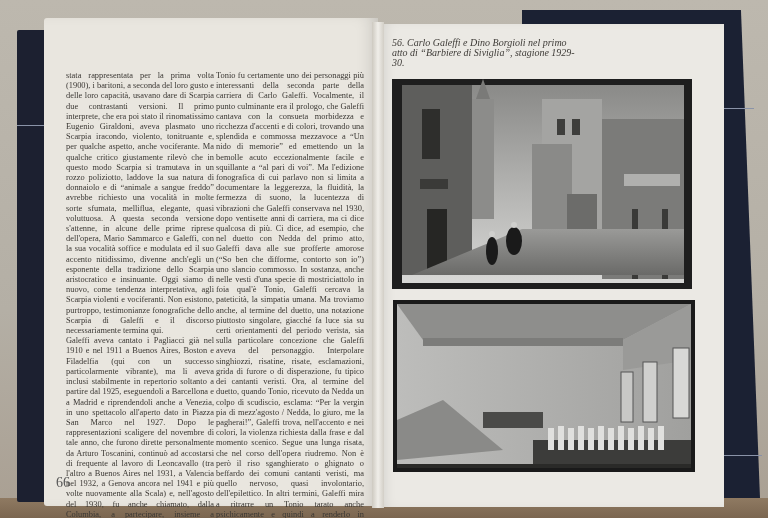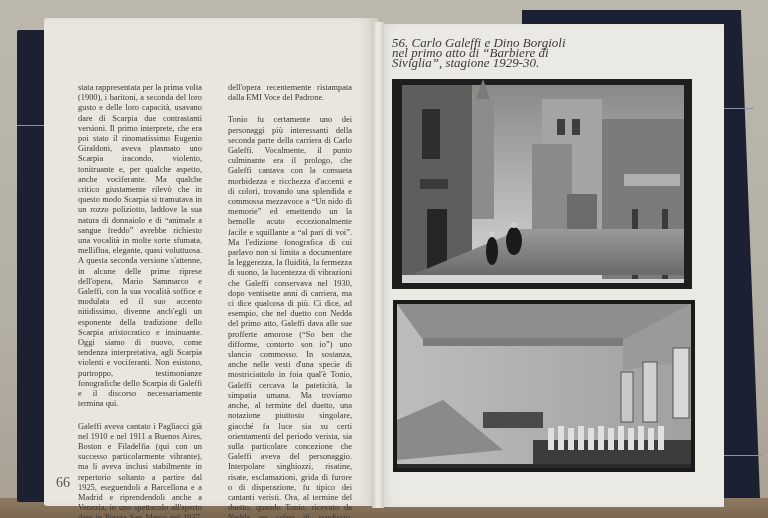--- a/index.html
+++ b/index.html
@@ -6,27 +6,27 @@
   body{width:768px;height:518px;overflow:hidden;background:#b7b2a8;position:relative;font-family:"Liberation Serif","DejaVu Serif",serif;}
   .bg-grain{position:absolute;inset:0;background:linear-gradient(180deg,#bdb8ae 0%,#b4afa5 60%,#a99f92 100%);}
   .bottom-shadow{position:absolute;left:0;right:0;bottom:0;height:20px;background:linear-gradient(180deg,#8f7a62,#7b6650);}
   .cover-left{position:absolute;left:17px;top:30px;width:40px;height:472px;background:#1c2030;border-radius:2px;}
   .cover-right{position:absolute;left:522px;top:10px;width:238px;height:488px;background:#1b2133;clip-path:polygon(0 0,92% 0,100% 100%,0 100%);}
   .cover-line{position:absolute;height:1px;background:#8a93a8;}
   .page-left{position:absolute;left:44px;top:18px;width:334px;height:488px;background:#e9e6df;box-shadow:inset -14px 0 18px -10px rgba(0,0,0,0.18);border-radius:3px 0 0 3px;}
   .page-right{position:absolute;left:378px;top:24px;width:346px;height:483px;background:#ebe9e4;box-shadow:inset 12px 0 16px -10px rgba(0,0,0,0.2);}
   .spine{position:absolute;left:372px;top:22px;width:12px;height:486px;background:linear-gradient(90deg,#cdc9c0,#f0eee9,#d2cec6);}
   .col{position:absolute;top:71px;width:148px;font-size:8.4px;line-height:10.2px;color:#3a3733;text-align:justify;hyphens:auto;}
-  .col p{margin:12px;}
+  .col p{margin:0;}
   .col p + p{margin-top:0;}
   .col .gap{margin-top:10px;}
   .col-1{left:66px;}
   .col-2{left:216px;}
   .page-number{position:absolute;left:56px;top:475px;font-size:14px;color:#555;}
-  .caption{position:absolute;left:392px;top:38px;width:190px;font-size:13px;line-height:10px;color:#3e3b37;font-style:italic;}
+  .caption{position:absolute;left:392px;top:38px;width:190px;font-size:10px;line-height:10px;color:#3e3b37;font-style:italic;}
   .photo{position:absolute;overflow:hidden;background:#2a2a2a;}
   .photo-1{left:392px;top:79px;width:300px;height:210px;}
   .photo-2{left:393px;top:300px;width:302px;height:172px;}
 </style>
 </head>
 <body>
 
 <div class="bg-grain"></div>
 <div class="bottom-shadow"></div>
 
@@ -39,21 +39,20 @@
 <div class="page-left"></div>
 <div class="page-right"></div>
 <div class="spine"></div>
 
 <div class="col col-1">
   <p>stata rappresentata per la prima volta (1900), i baritoni, a seconda del loro gusto e delle loro capacità, usavano dare di Scarpia due contrastanti versioni. Il primo interprete, che era poi stato il rinomatissimo Eugenio Giraldoni, aveva plasmato uno Scarpia iracondo, violento, tonitruante e, per qualche aspetto, anche vociferante. Ma qualche critico giustamente rilevò che in questo modo Scarpia si tramutava in un rozzo poliziotto, laddove la sua natura di donnaiolo e di “animale a sangue freddo” avrebbe richiesto una vocalità in molte sorte sfumata, melliflua, elegante, quasi voluttuosa. A questa seconda versione s'attenne, in alcune delle prime riprese dell'opera, Mario Sammarco e Galeffi, con la sua vocalità soffice e modulata ed il suo accento nitidissimo, divenne anch'egli un esponente della tradizione dello Scarpia aristocratico e insinuante. Oggi siamo di nuovo, come tendenza interpretativa, agli Scarpia violenti e vociferanti. Non esistono, purtroppo, testimonianze fonografiche dello Scarpia di Galeffi e il discorso necessariamente termina qui.</p>
   <p>Galeffi aveva cantato i Pagliacci già nel 1910 e nel 1911 a Buenos Aires, Boston e Filadelfia (qui con un successo particolarmente vibrante), ma li aveva inclusi stabilmente in repertorio soltanto a partire dal 1925, eseguendoli a Barcellona e a Madrid e riprendendoli anche a Venezia, in uno spettacolo all'aperto dato in Piazza San Marco nel 1927. Dopo le rappresentazioni scaligere del novembre di tale anno, che furono dirette personalmente da Arturo Toscanini, continuò ad accostarsi di frequente al lavoro di Leoncavallo (tra l'altro a Buenos Aires nel 1931, a Valencia nel 1932, a Genova ancora nel 1941 e più volte nuovamente alla Scala) e, nell'agosto del 1930, fu anche chiamato, dalla Columbia, a partecipare, insieme a Francesco Merli e a Rosetta Pampanini, a un'edizione fonografica completa</p>
 </div>
 
 <div class="col col-2">
-  <p>dell'opera recentemente ristampata dalla EMI Voce del Padrone.</p>
   <p>Tonio fu certamente uno dei personaggi più interessanti della seconda parte della carriera di Carlo Galeffi. Vocalmente, il punto culminante era il prologo, che Galeffi cantava con la consueta morbidezza e ricchezza d'accenti e di colori, trovando una splendida e commossa mezzavoce a “Un nido di memorie” ed emettendo un la bemolle acuto eccezionalmente facile e squillante a “al pari di voi”. Ma l'edizione fonografica di cui parlavo non si limita a documentare la leggerezza, la fluidità, la fermezza di suono, la lucentezza di vibrazioni che Galeffi conservava nel 1930, dopo ventisette anni di carriera, ma ci dice qualcosa di più. Ci dice, ad esempio, che nel duetto con Nedda del primo atto, Galeffi dava alle sue profferte amorose (“So ben che difforme, contorto son io”) uno slancio commosso. In sostanza, anche nelle vesti d'una specie di mostriciattolo in foia qual'è Tonio, Galeffi cercava la pateticità, la simpatia umana. Ma troviamo anche, al termine del duetto, una notazione piuttosto singolare, giacché fa luce sia su certi orientamenti del periodo verista, sia sulla particolare concezione che Galeffi aveva del personaggio. Interpolare singhiozzi, risatine, risate, esclamazioni, grida di furore o di disperazione, fu tipico dei cantanti veristi. Ora, al termine del duetto, quando Tonio, ricevuto da Nedda un colpo di scudiscio, esclama: “Per la vergin pia di mezz'agosto / Nedda, lo giuro, me la pagherai!”, Galeffi trova, nell'accento e nei colori, la violenza richiesta dalla frase e dal momento scenico. Segue una lunga risata, che nel corso dell'opera riudremo. Non è però il riso sganghierato o ghignato o beffardo dei comuni cantanti veristi, ma quello nervoso, quasi involontario, dell'epilettico. In altri termini, Galeffi mira a ritrarre un Tonio tarato anche psichicamente e quindi a renderlo in qualche modo degno di commiserazione. Si tratta della sua formula interpretativa basilare: la ricerca della simpatia o della pietà per qualsiasi personaggio. Tutto questo appare così evidente nella ricordata edizione dei Pagliacci dell'EMI</p>
 </div>
 
 <div class="page-number">66</div>
 
 <div class="caption">
   <div>56. Carlo Galeffi e Dino Borgioli nel primo atto di “Barbiere di Siviglia”, stagione 1929-30.</div>
 </div>
 
 <div class="photo photo-1">

